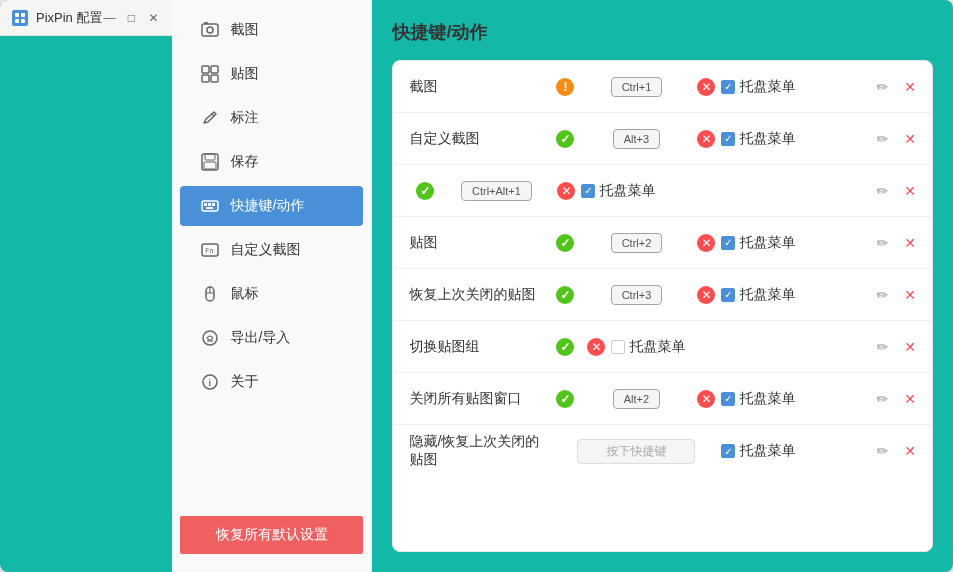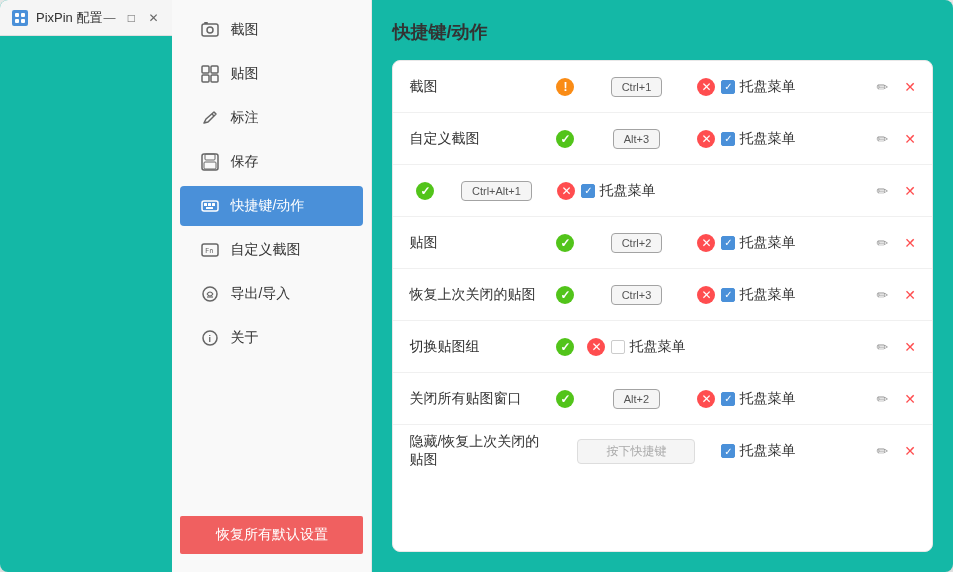--- a/index.html
+++ b/index.html
@@ -349,20 +349,30 @@
       <div class="sidebar-item">
         <div class="sidebar-icon">
           <svg width="18" height="18" viewBox="0 0 18 18" fill="none">
             <rect x="1" y="3" width="16" height="12" rx="2" stroke="#666" stroke-width="1.5" fill="none"></rect>
             <text x="4" y="12" font-size="7" fill="#666" font-family="monospace">Fn</text>
           </svg>
         </div>
         <span>自定义截图</span>
       </div>
 
+      <div class="sidebar-item">
+        <div class="sidebar-icon">
+          <svg width="18" height="18" viewBox="0 0 18 18" fill="none">
+            <rect x="5" y="2" width="8" height="14" rx="4" stroke="#666" stroke-width="1.5" fill="none"></rect>
+            <line x1="9" y1="2" x2="9" y2="8" stroke="#666" stroke-width="1"></line>
+            <line x1="5" y1="8" x2="13" y2="8" stroke="#666" stroke-width="1"></line>
+          </svg>
+        </div>
+        <span>鼠标</span>
+      </div>
 
       <div class="sidebar-item">
         <div class="sidebar-icon">
           <svg width="18" height="18" viewBox="0 0 18 18" fill="none">
             <circle cx="9" cy="9" r="7" stroke="#666" stroke-width="1.5" fill="none"></circle>
             <path d="M6 9 Q9 5 12 9" stroke="#666" stroke-width="1.2" fill="none"></path>
             <line x1="6" y1="12" x2="12" y2="12" stroke="#666" stroke-width="1.2"></line>
             <path d="M6 9 Q9 13 12 9" stroke="#666" stroke-width="1.2" fill="none"></path>
           </svg>
         </div>

